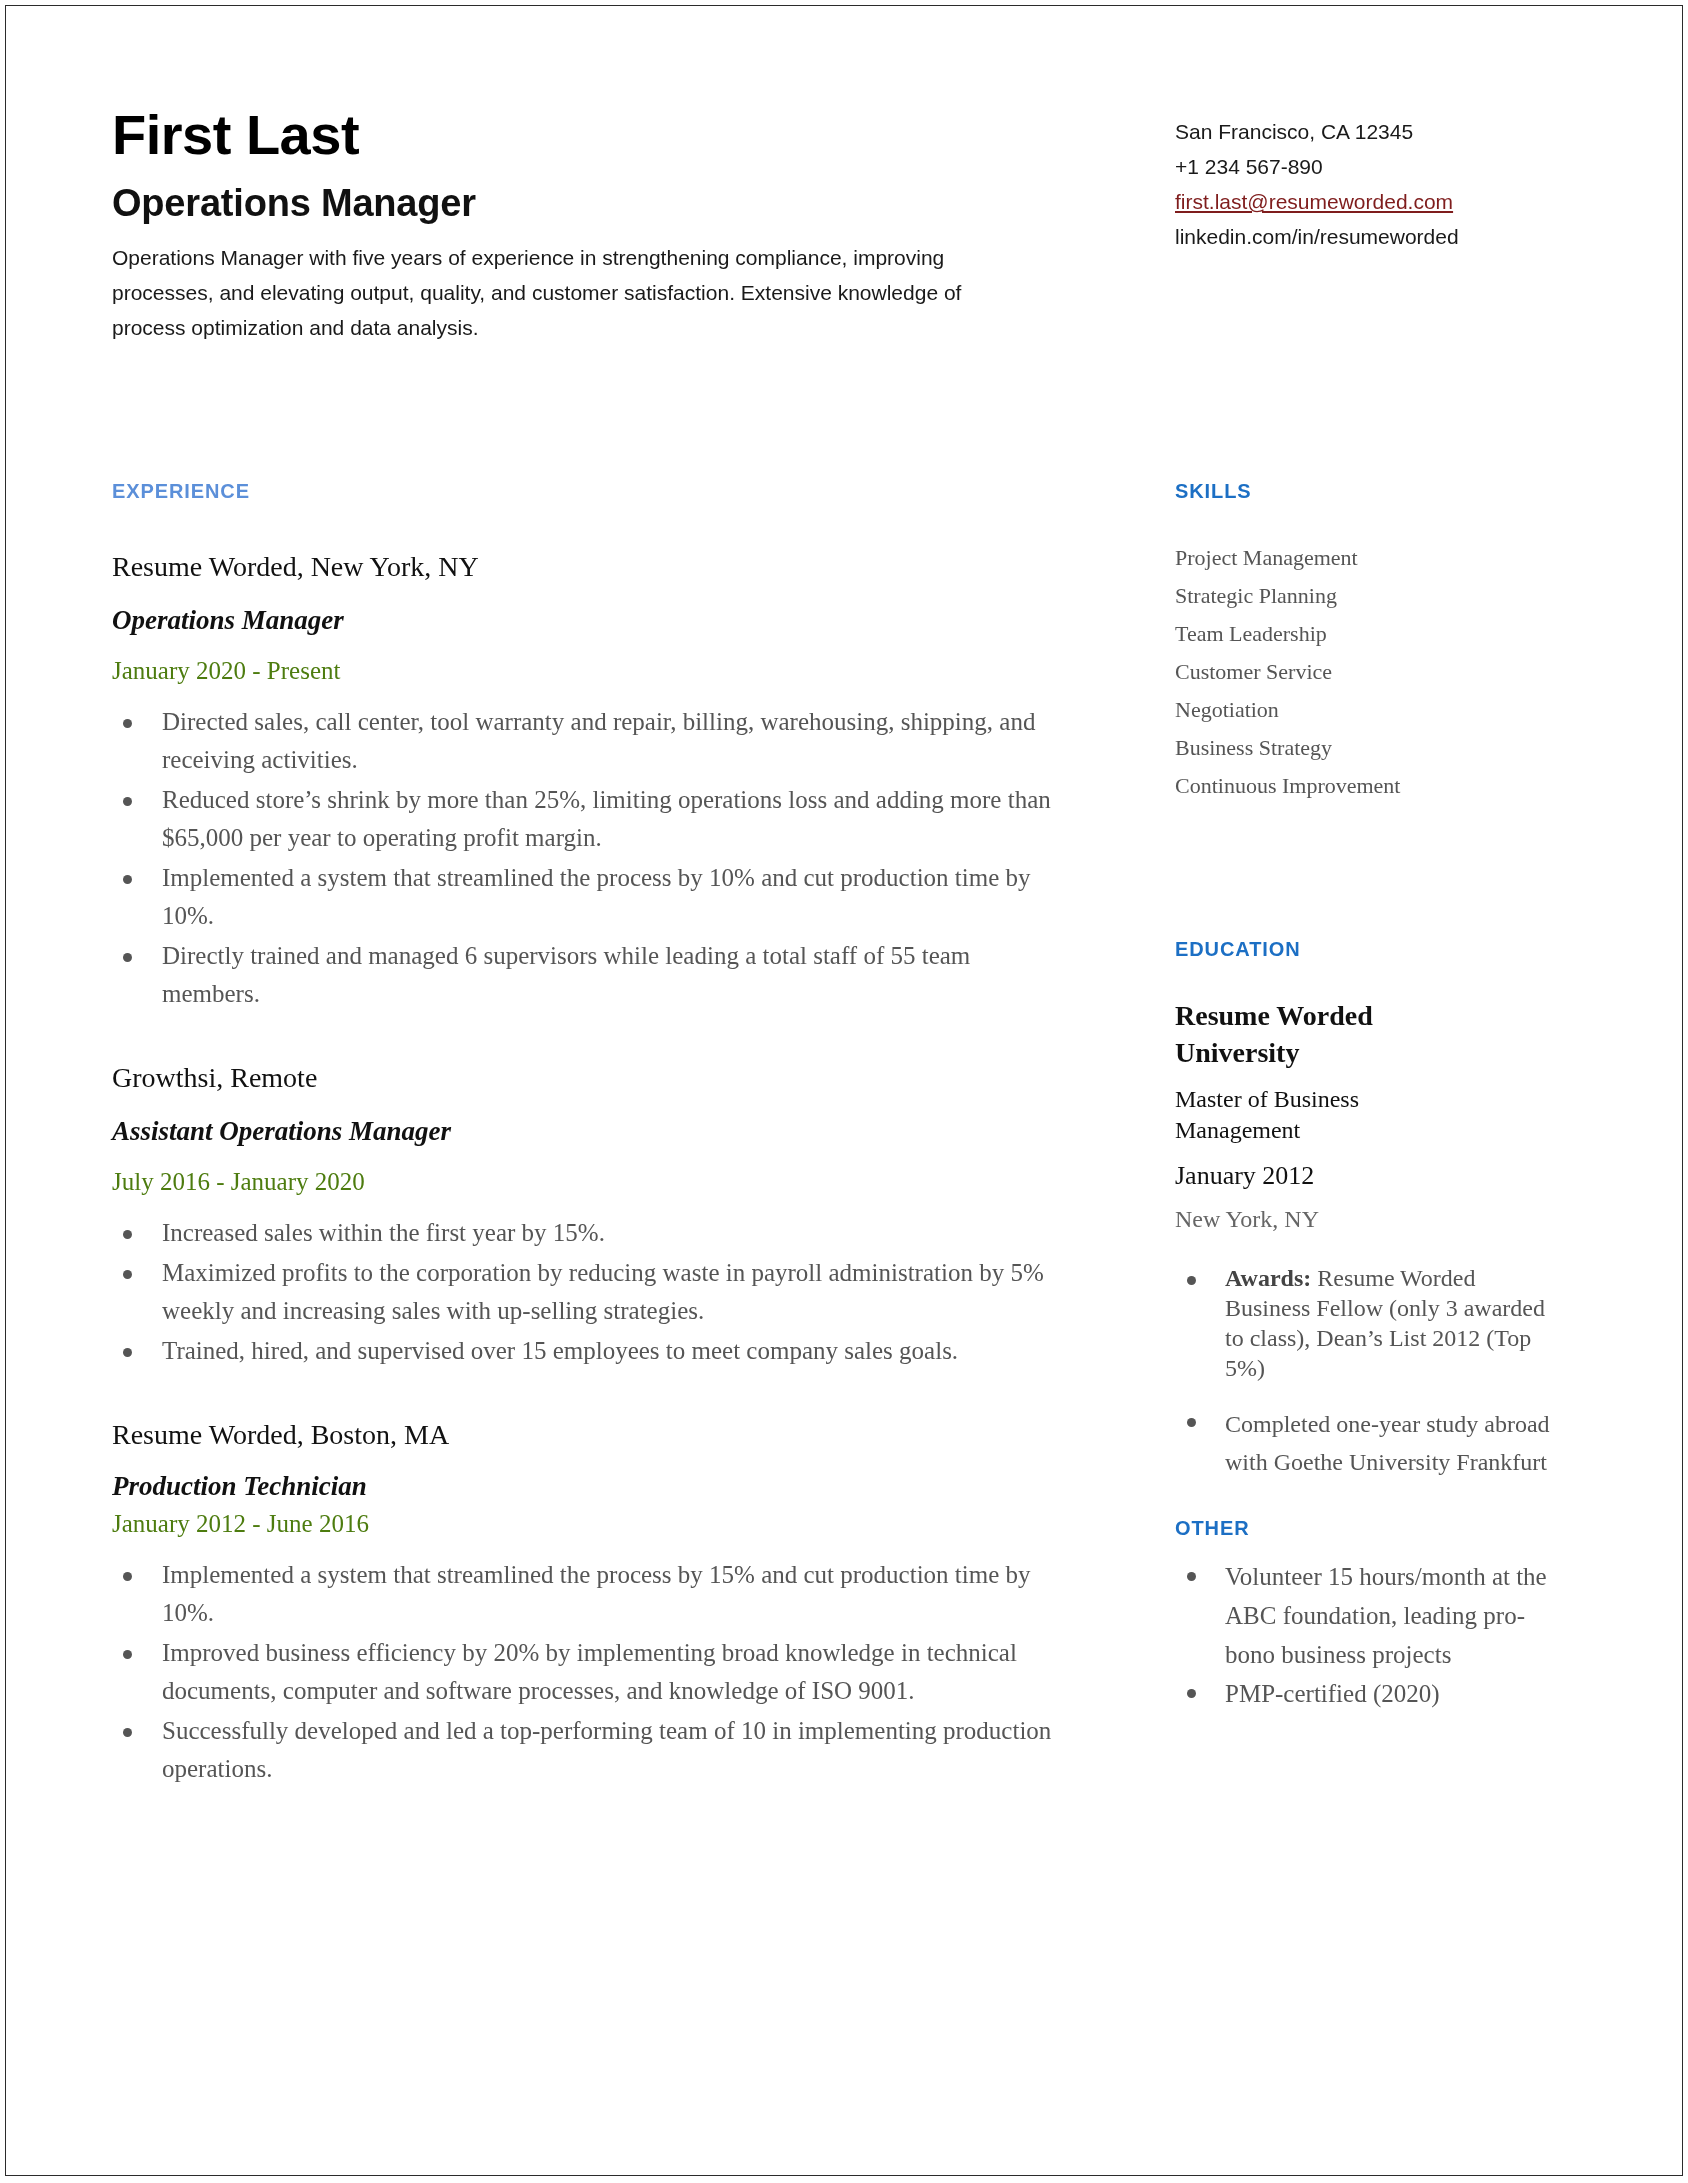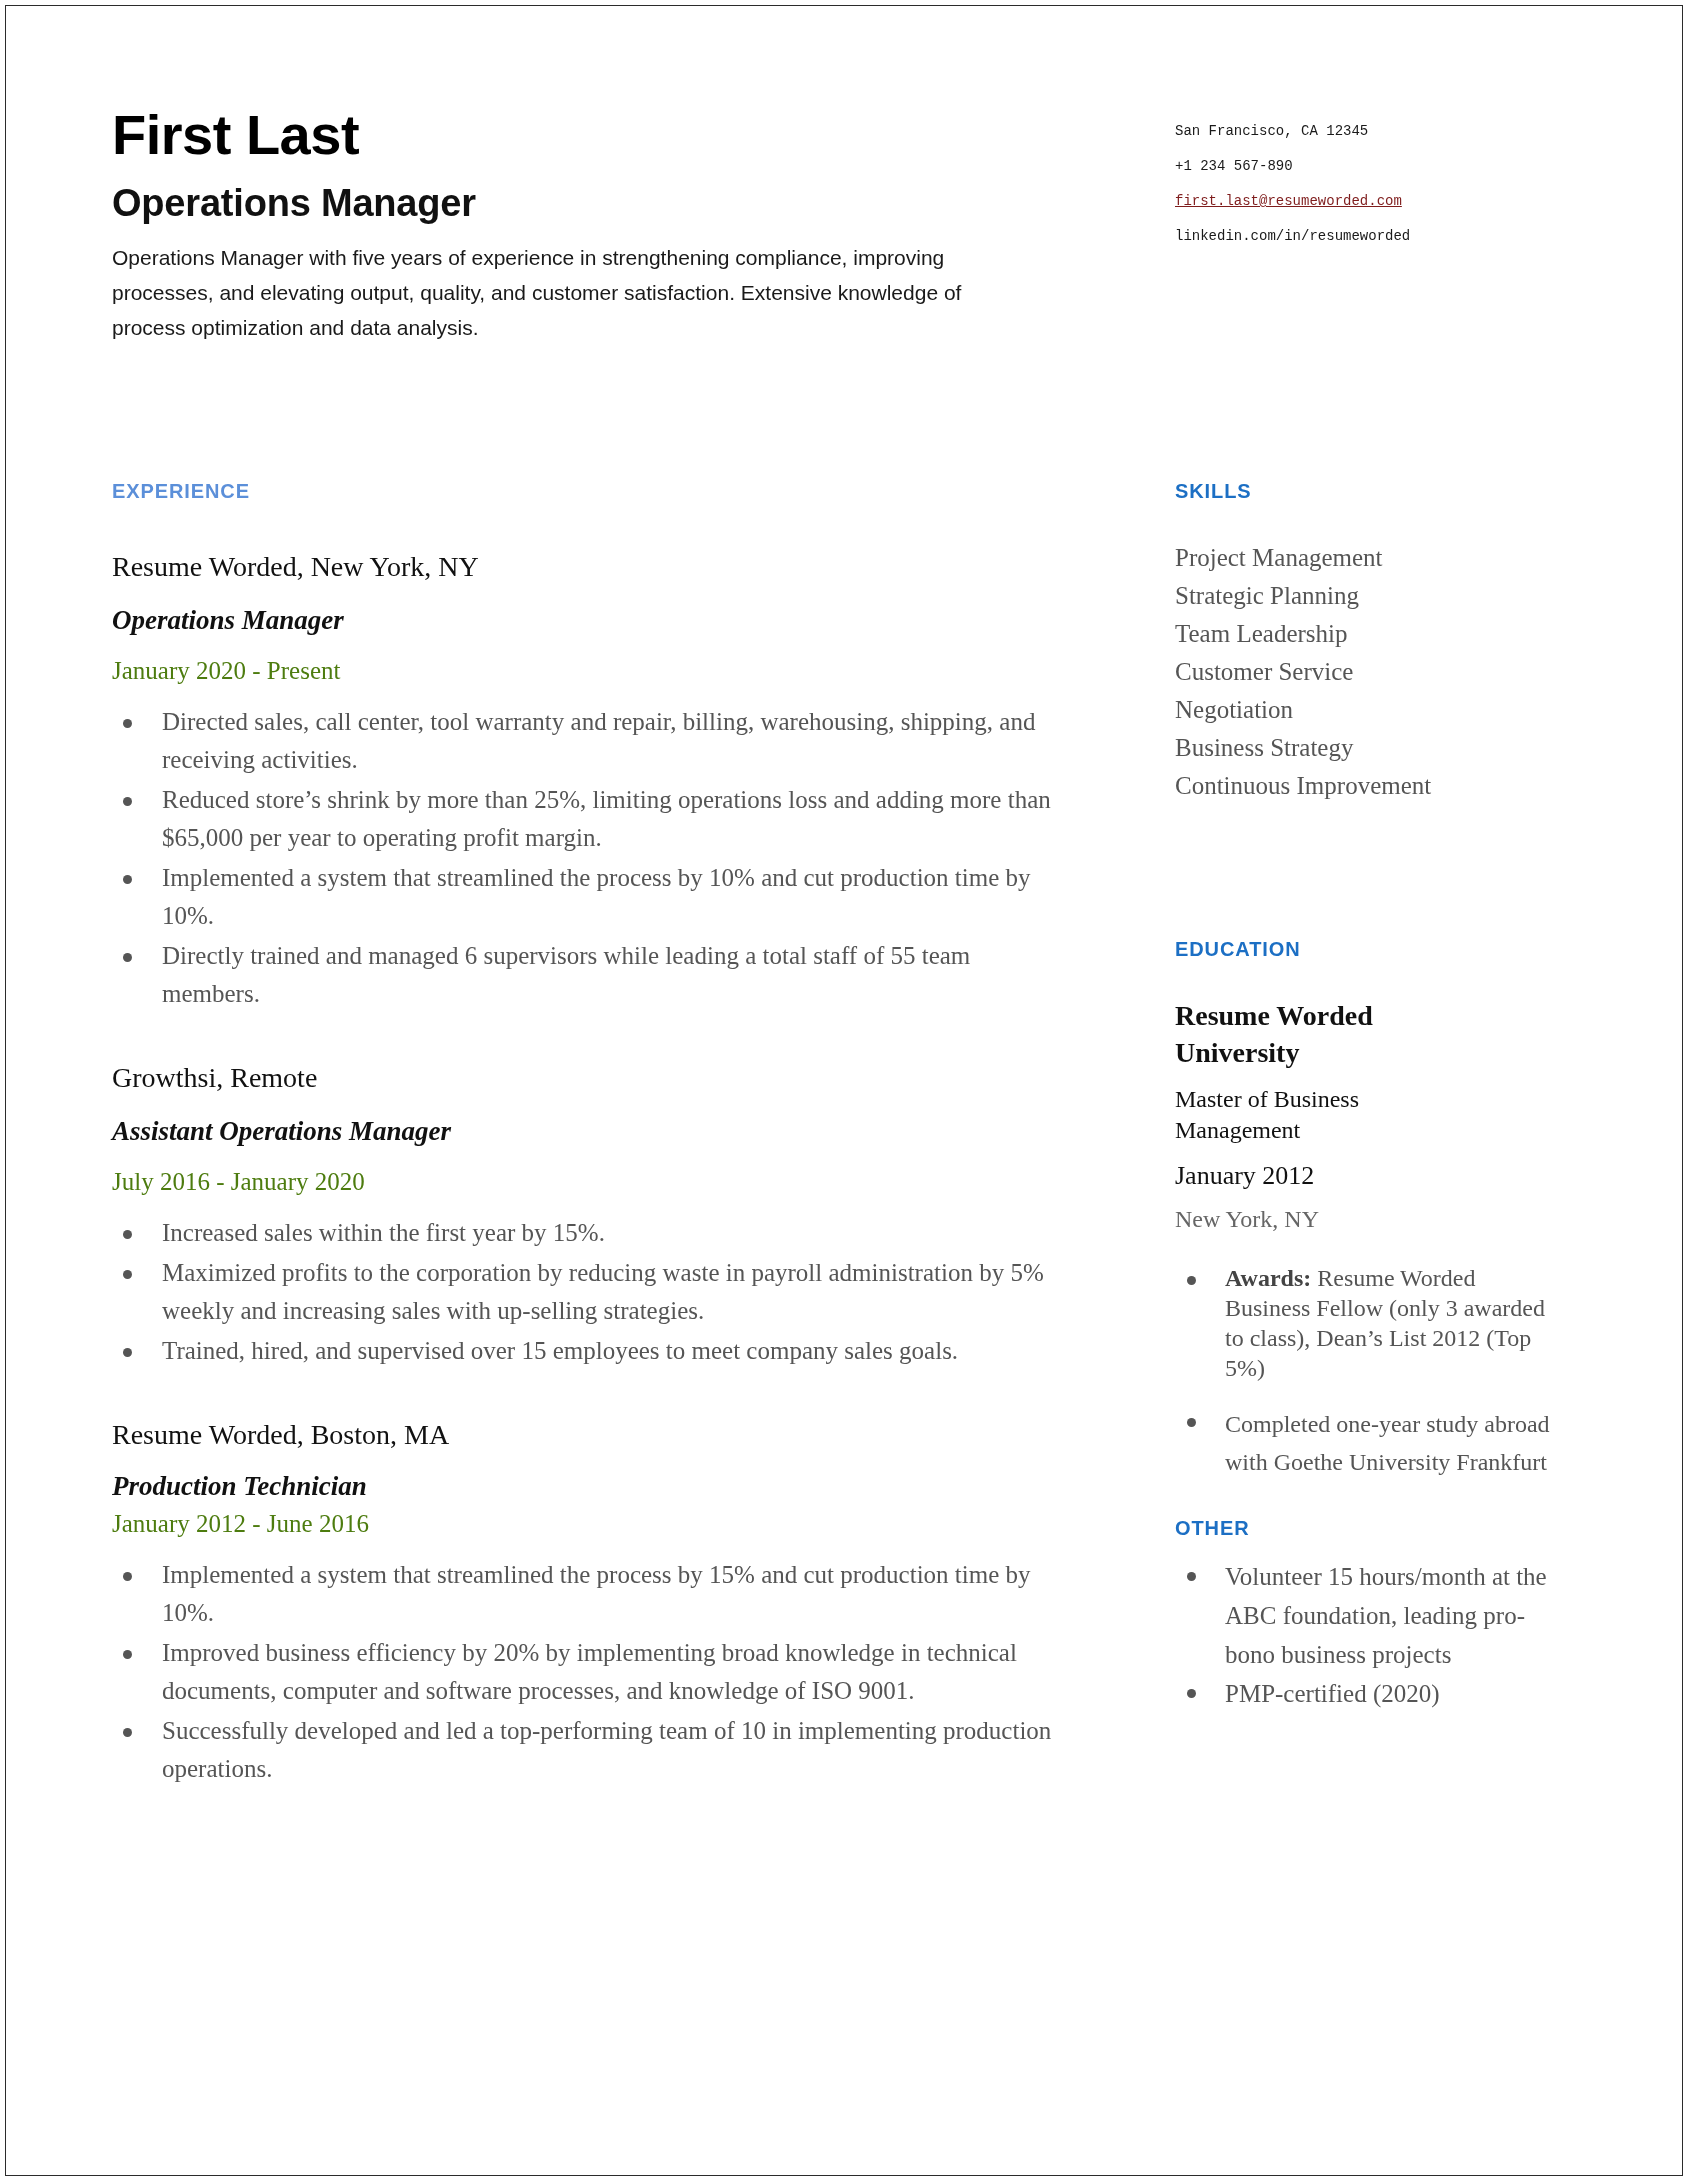--- a/index.html
+++ b/index.html
@@ -68,22 +68,22 @@
     line-height: 35px;
     color: #1a1a1a;
     margin: 14px 0 0 0;
     width: 921px;
   }
 
   .contact {
     position: absolute;
     left: 1175px;
     top: 114px;
-    font-family: Liberation Mono, monospace;
-    font-size: 14px;
+    font-family: Liberation Sans, sans-serif;
+    font-size: 21px;
     line-height: 35px;
     color: #1a1a1a;
   }
   .contact .line { display: block; white-space: nowrap; }
   .contact a.email {
     color: #7f1d1d;
     text-decoration: underline;
   }
 
   
@@ -166,21 +166,21 @@
   }
 
   
   .side-block { margin-top: 0; }
   .skills-list {
     list-style: none;
     margin: 36px 0 0 0;
     padding: 0;
   }
   .skills-list li {
-    font-size: 25px;
+    font-size: 22px;
     line-height: 38px;
     color: #555555;
   }
 
   .edu-head { margin-top: 133px; }
   .edu-school {
     font-size: 28px;
     line-height: 37px;
     font-weight: bold;
     color: #111111;

